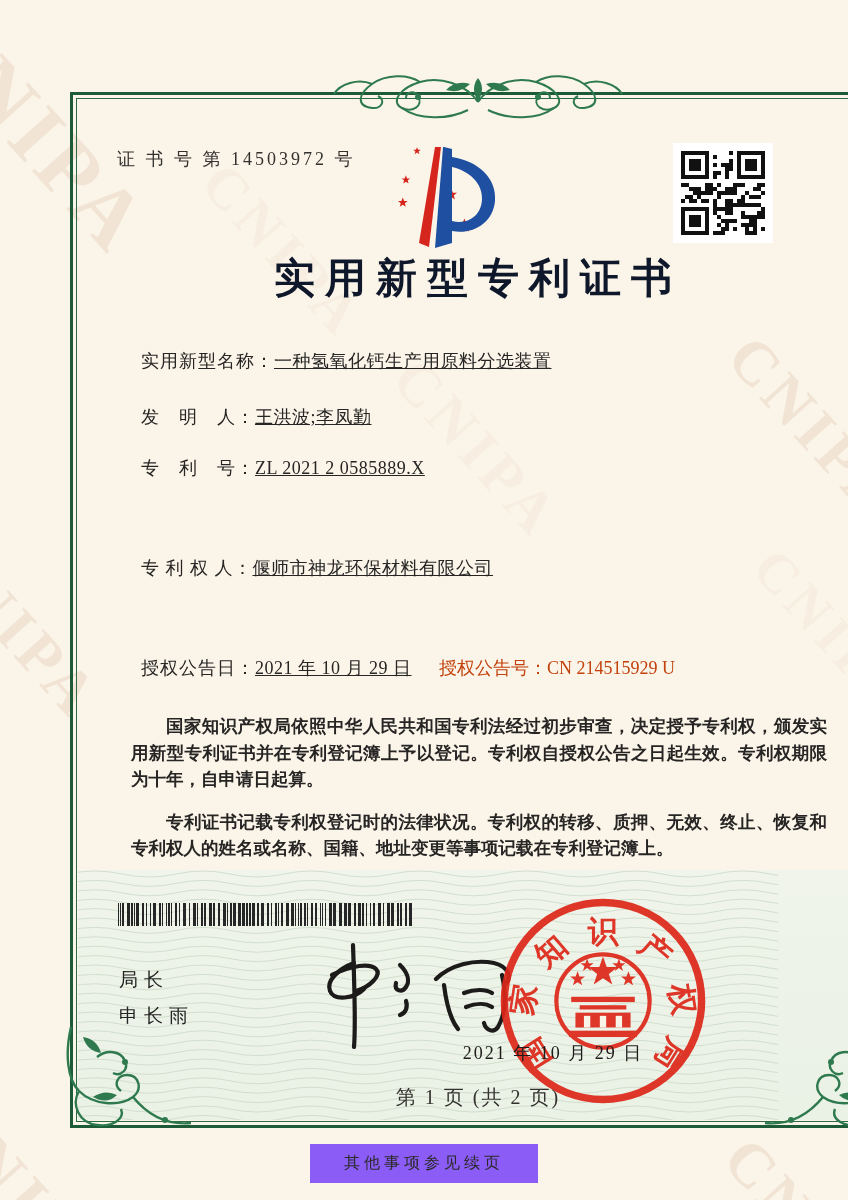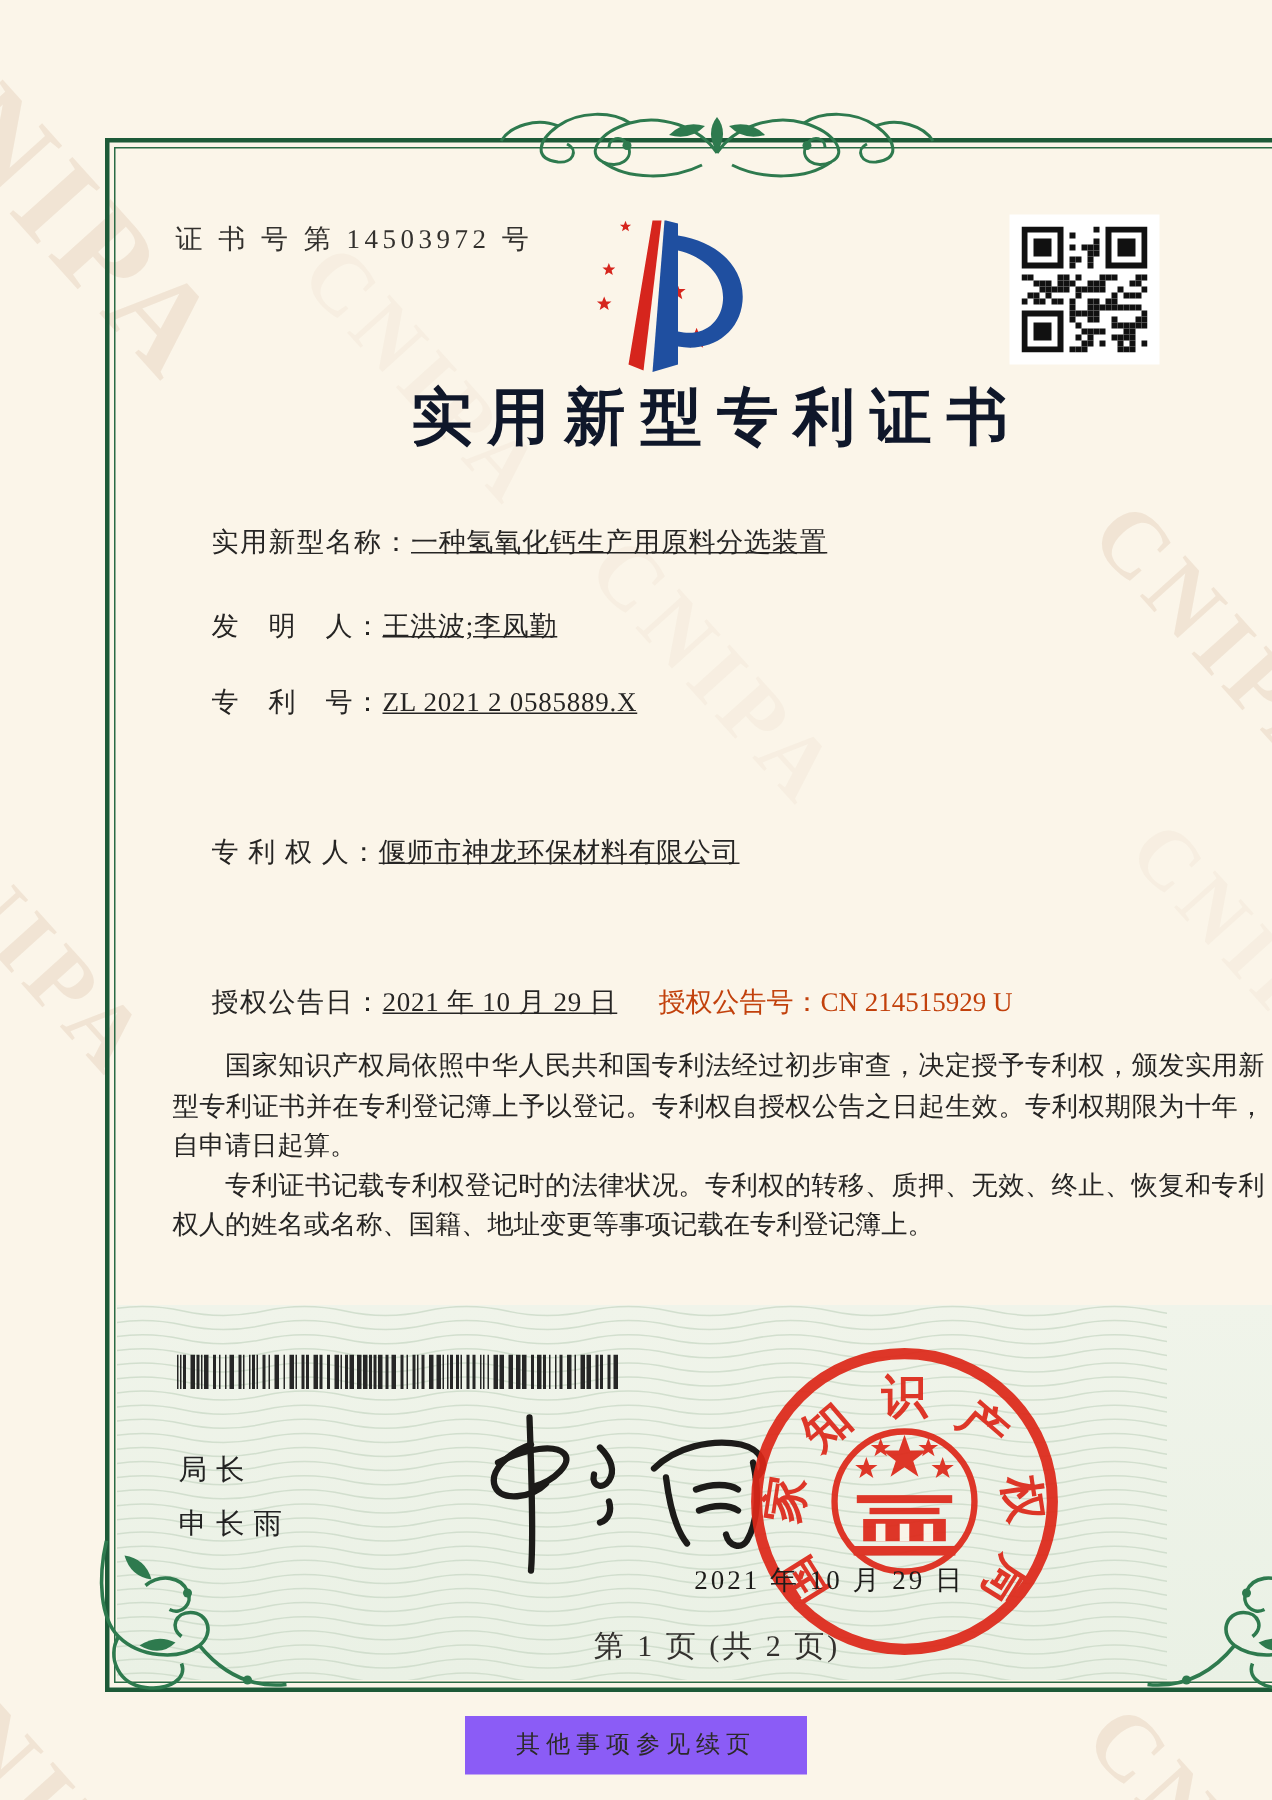--- a/index.html
+++ b/index.html
@@ -49,21 +49,21 @@
   
   .field{position:absolute;left:44px;font-size:18px;white-space:nowrap;color:#262524;}
   .field .lbl{display:inline-block;letter-spacing:1px;margin-left:24px;}
   .field .val{letter-spacing:.5px;text-decoration:underline;}
   .field2{position:absolute;left:366px;font-size:18px;white-space:nowrap;color:#c2410c;}
   
   .body-text{
     position:absolute;left:42px;right:40px;top:602px;
     font-size:17.5px;line-height:26.5px;text-align:justify;color:#262524;
   }
-  .body-text p{margin:0;text-indent:2em;}
+  .body-text p{margin:16px;text-indent:2em;font-weight:bold;}
   
   .barcode{position:absolute;left:45px;top:808px;}
   .signer-title{position:absolute;left:46px;top:872px;font-size:19px;letter-spacing:6px;color:#222;}
   .signer-name{position:absolute;left:46px;top:908px;font-size:19px;letter-spacing:6px;color:#222;}
   .signature{position:absolute;left:185px;top:840px;}
   .seal{position:absolute;left:424px;top:800px;}
   .seal-char{font-size:29px;font-weight:bold;fill:#dd2718;font-family:"Liberation Serif","DejaVu Serif",serif;}
   .seal-date{
     position:absolute;left:0;right:0;top:946px;text-align:center;
     font-size:18px;letter-spacing:2px;color:#1d1c1a;z-index:5;

